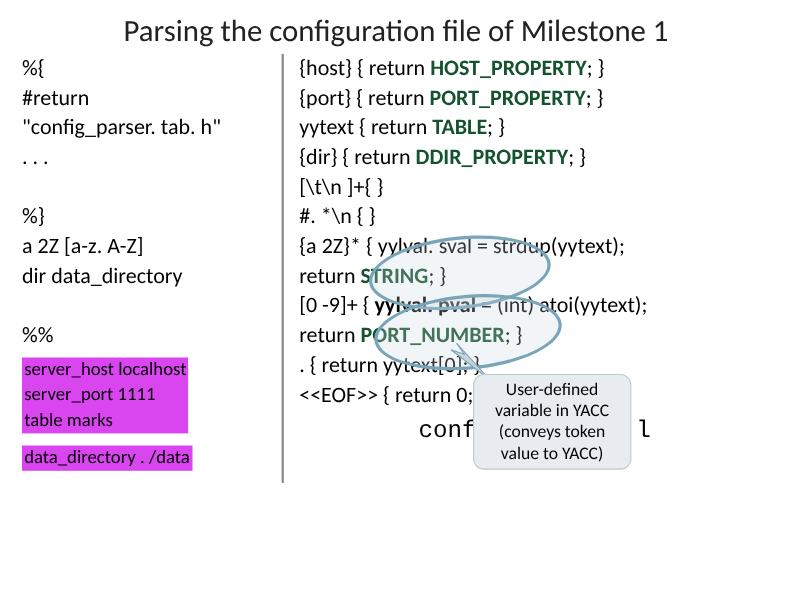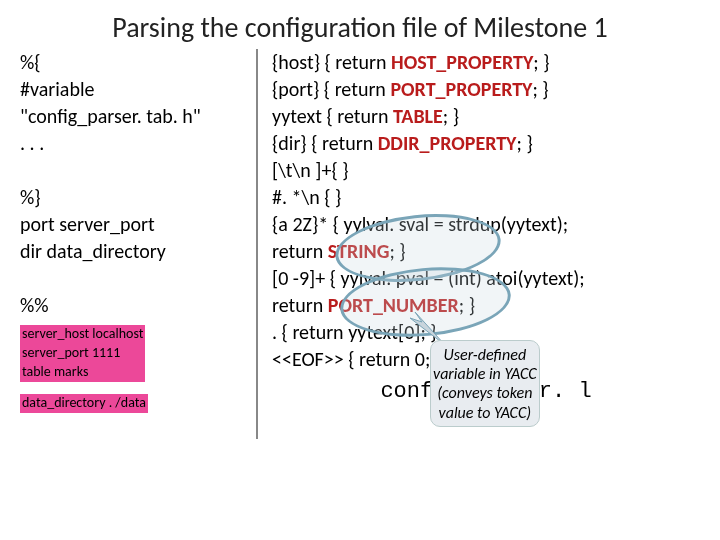--- a/index.html
+++ b/index.html
@@ -36,73 +36,72 @@
     position: relative;
     z-index: 2;
   }
   .divider {
     width: 2px;
     background: #888;
     height: 390px;
     margin: 0 14px 0 6px;
   }
   .tok {
-    color: #b91c1c;
+    color: #14532d;
     font-weight: bold;
   }
   .highlight-box {
-    background: #ec4899;
+    background: #d946ef;
     display: inline-block;
     padding: 0 2px;
-    font-size: 14px;
+    font-size: 17px;
     line-height: 1.35;
     margin-top: 6px;
   }
   .fname {
     font-family: "Courier New", monospace;
     font-size: 22px;
     text-align: center;
     margin-top: 4px;
   }
   .callout {
     position: absolute;
     background: #e8ecf0;
     border: 1px solid #bcc;
     border-radius: 10px;
-    padding: 4px 2px;
+    padding: 4px 19px;
     font-size: 16px;
     text-align: center;
     z-index: 5;
     line-height: 1.2;
-    font-style: italic;
   }
   .ellipse {
     position: absolute;
     border: 3px solid #7aa5b8;
     border-radius: 50%;
     background: rgba(200,215,225,0.25);
     z-index: 3;
     pointer-events: none;
   }
 </style>
 </head>
 <body>
 
 <div class="title">Parsing the configuration file of Milestone 1</div>
 
 <div class="content">
 
   <div class="left-col">
     <div>%{</div>
-    <div>#variable</div>
+    <div>#return</div>
     <div>  "config_parser. tab. h"</div>
     <div>. . .</div>
     <div>&nbsp;</div>
     <div>%}</div>
-    <div>port server_port</div>
+    <div>a 2Z  [a-z. A-Z]</div>
     <div>dir   data_directory</div>
     <div>&nbsp;</div>
     <div>%%</div>
     <div class="highlight-box">
       <div>server_host localhost</div>
       <div>server_port 1111</div>
       <div>table marks</div>
     </div>
     <div style="height:4px"></div>
     <div class="highlight-box">
@@ -114,21 +113,21 @@
 
   <div class="right-col">
     <div><span>{host}   { return </span><span class="tok">HOST_PROPERTY</span><span>; }</span></div>
     <div><span>{port}   { return </span><span class="tok">PORT_PROPERTY</span><span>; }</span></div>
     <div><span>yytext     { return </span><span class="tok">TABLE</span><span>; }</span></div>
     <div><span>{dir}     { return </span><span class="tok">DDIR_PROPERTY</span><span>; }</span></div>
     <div>[\t\n ]+{              }</div>
     <div>#. *\n   {              }</div>
     <div><span>{a 2Z}* { </span><span style="font-weight:normal">yylval. sval</span><span> = strdup(yytext);</span></div>
     <div><span>              return </span><span class="tok">STRING</span><span>; }</span></div>
-    <div><span>[0 -9]+   { </span><span style="font-weight:normal">yylval. pval</span><span> = (int) atoi(yytext);</span></div>
+    <div><span>[0 -9]+   { </span><span style="font-weight:bold">yylval. pval</span><span> = (int) atoi(yytext);</span></div>
     <div><span>              return </span><span class="tok">PORT_NUMBER</span><span>; }</span></div>
     <div>.             { return yytext[0]; }</div>
     <div>&lt;&lt;EOF&gt;&gt; { return 0; }</div>
     <div class="fname">config_parser. l</div>
   </div>
 
 </div>
 
 <div class="ellipse" style="left:335px; top:215px; width:160px; height:60px; transform:rotate(-6deg);"></div>
 <div class="ellipse" style="left:340px; top:268px; width:165px; height:62px; transform:rotate(-5deg);"></div>

